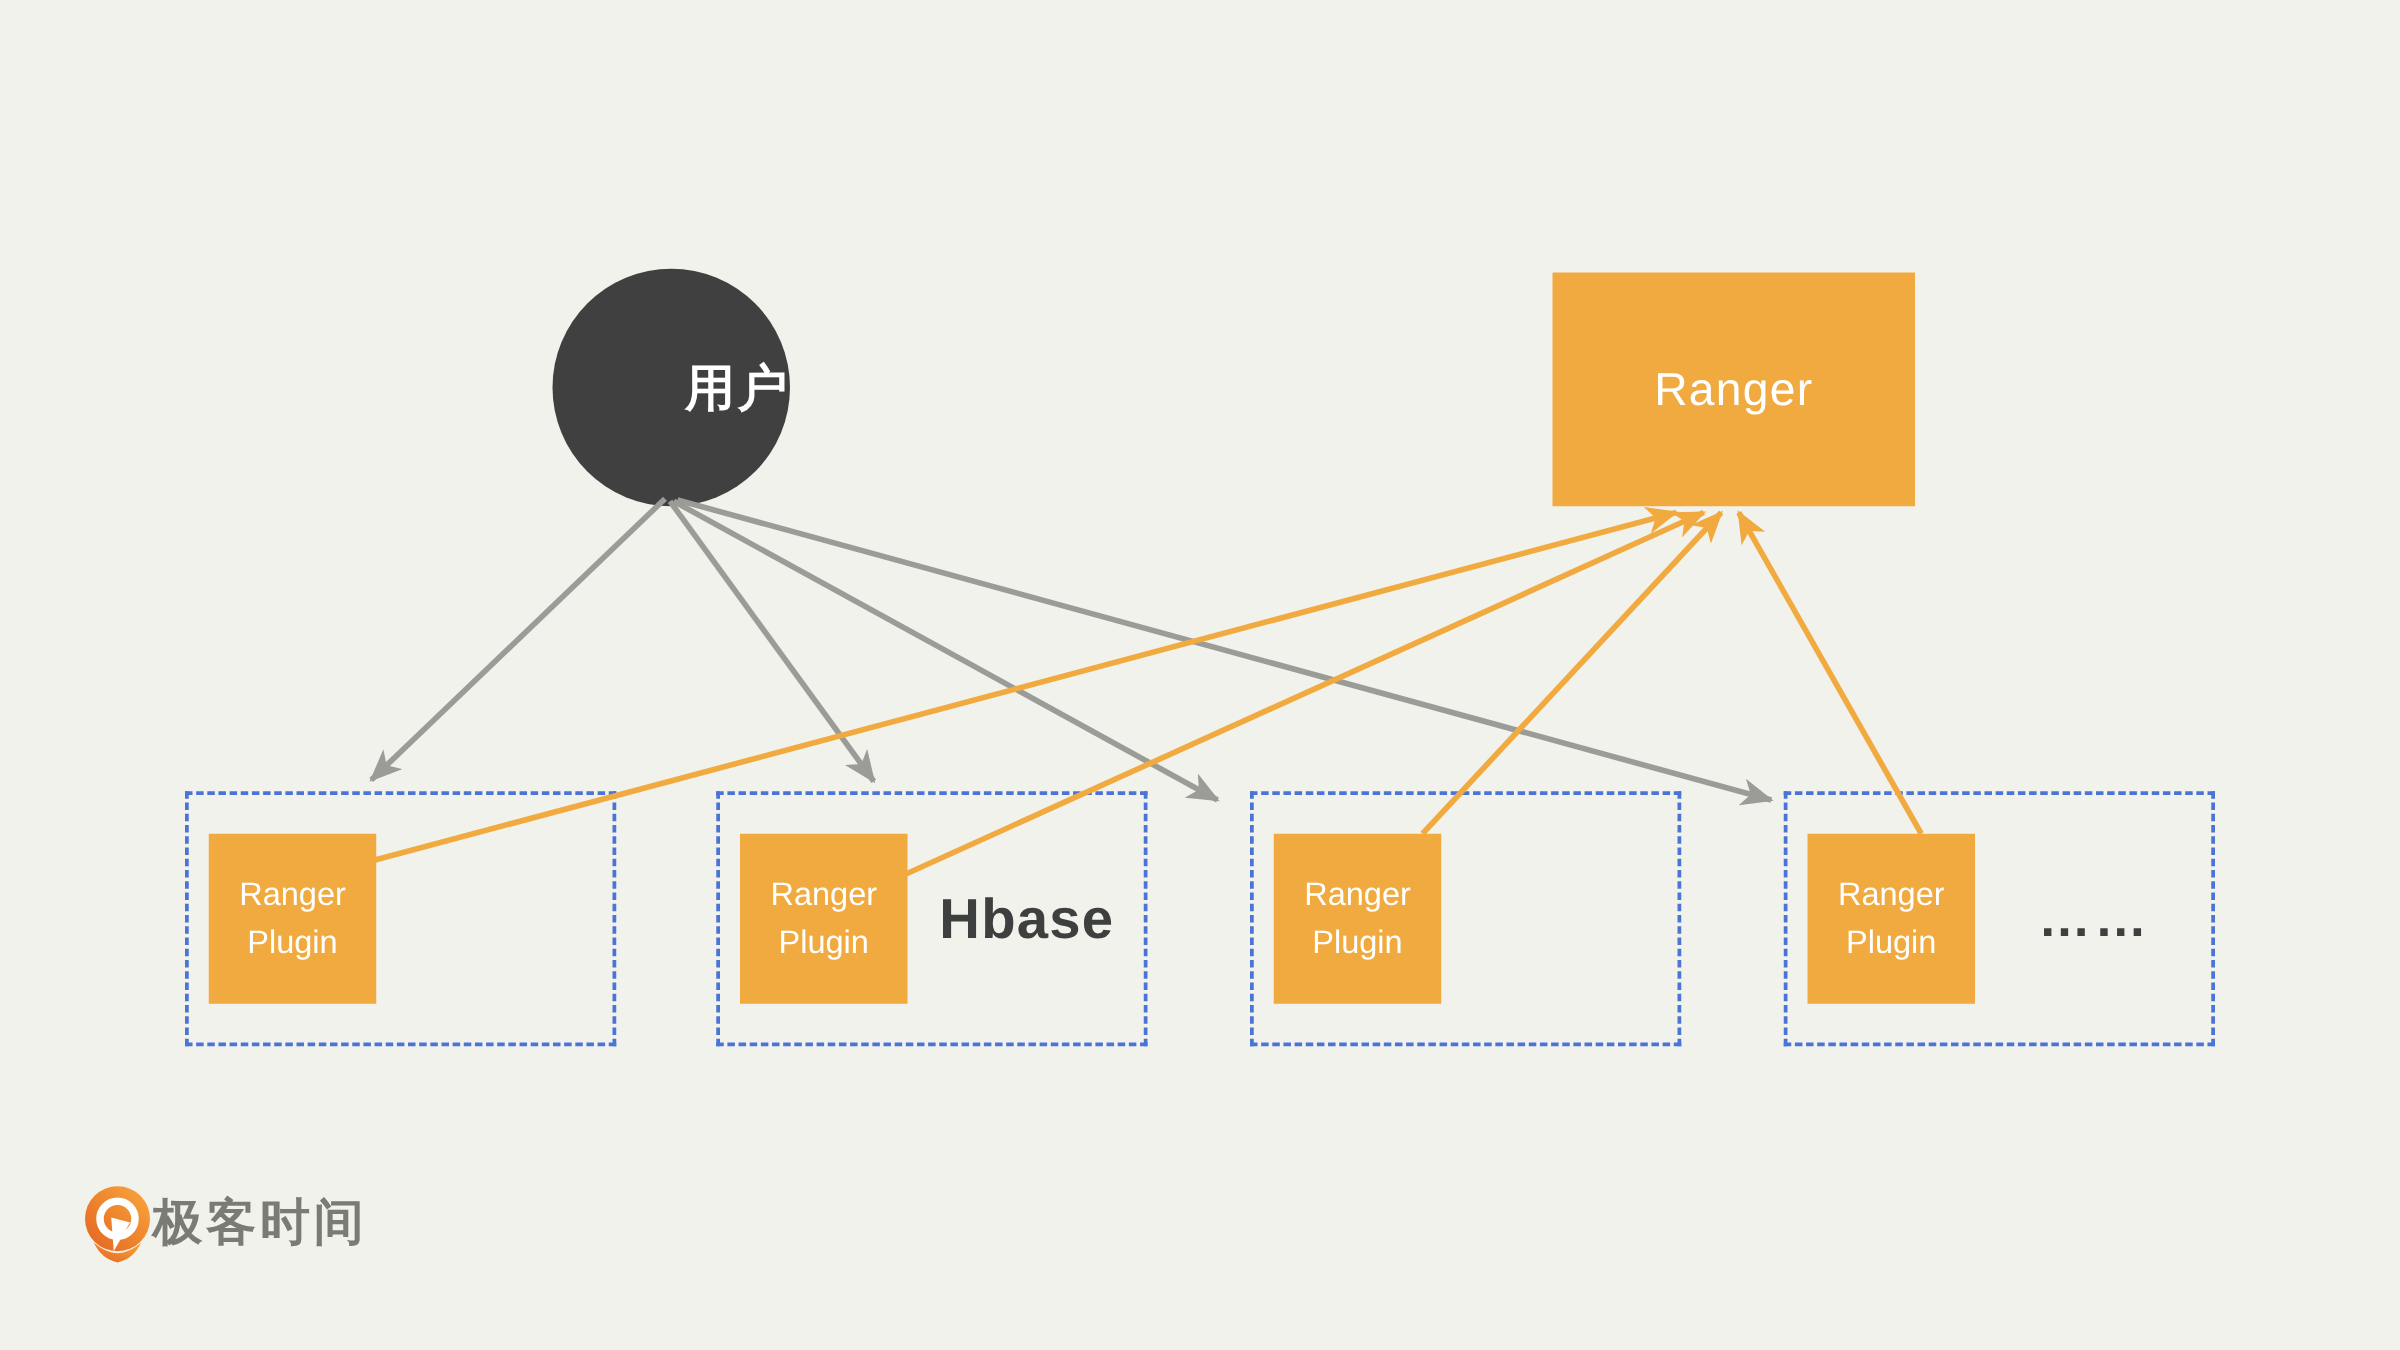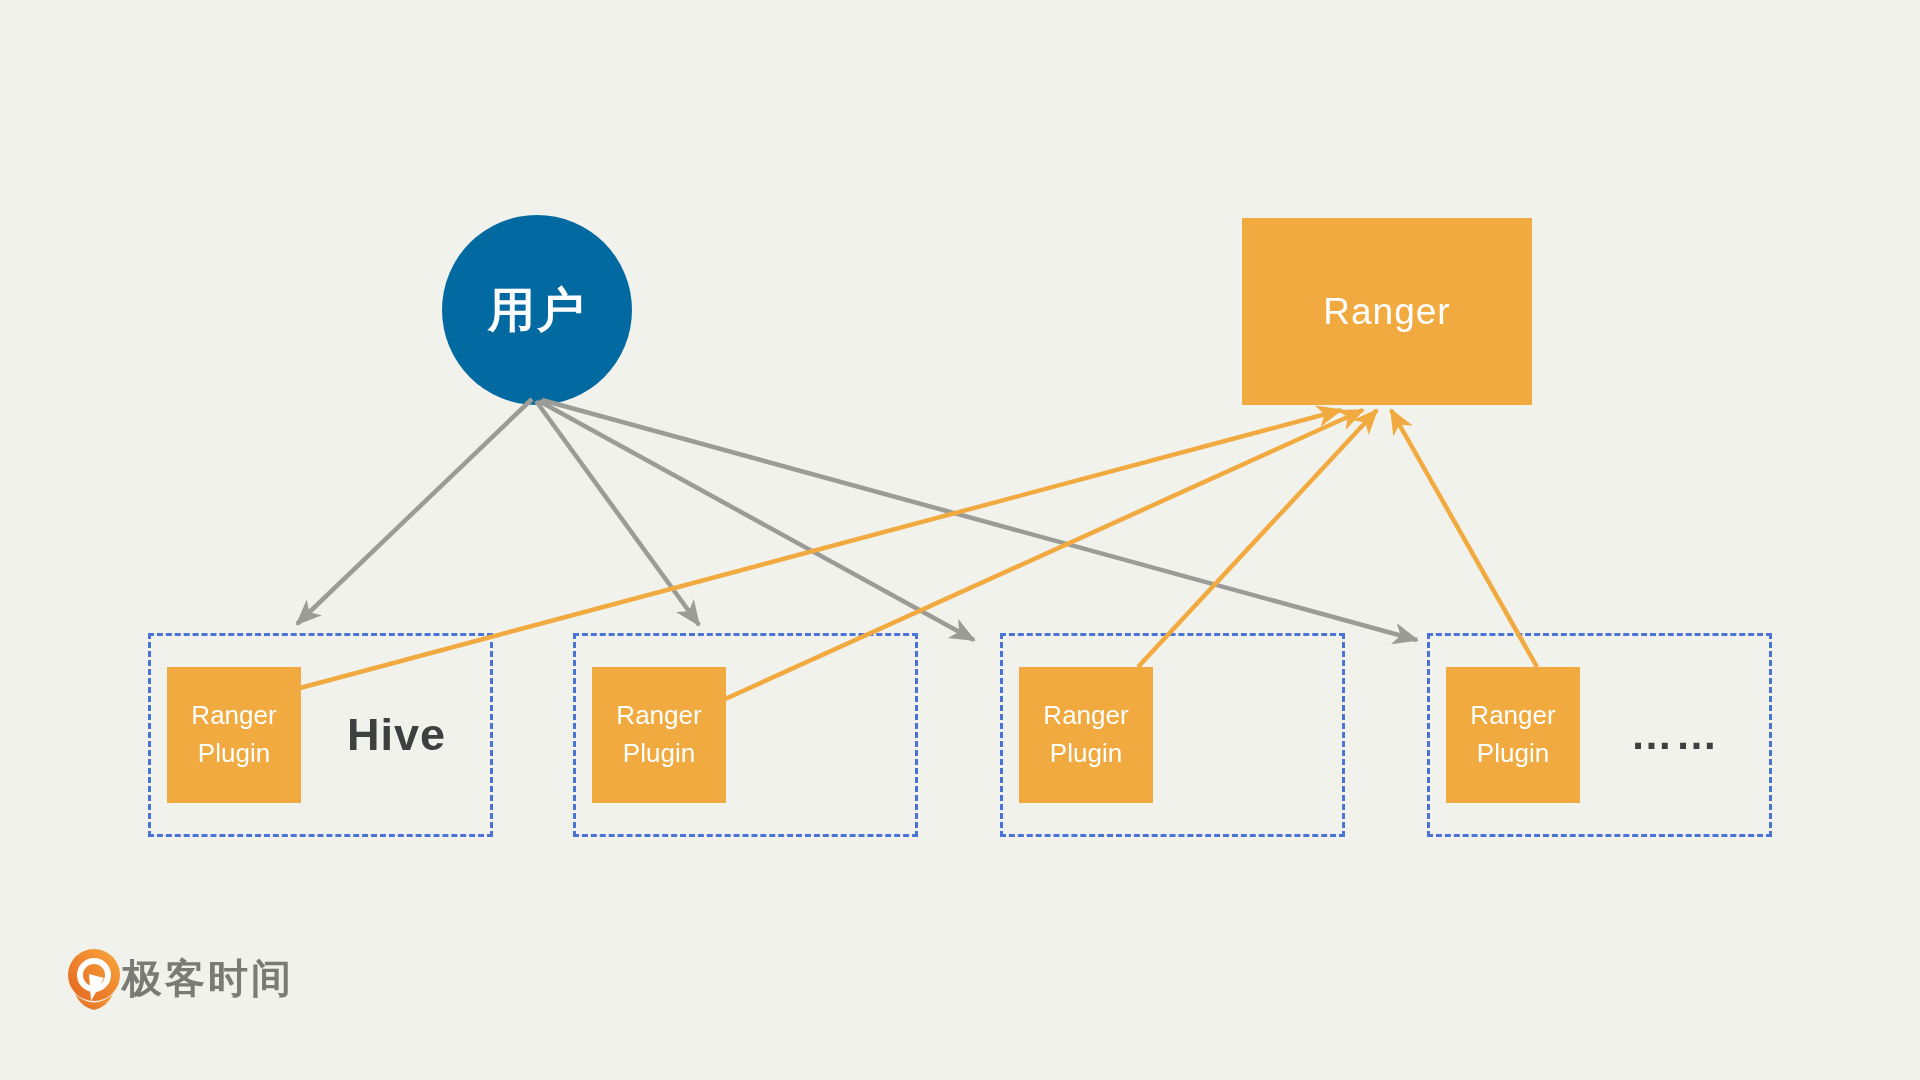--- a/index.html
+++ b/index.html
@@ -1,23 +1,23 @@
 <!DOCTYPE html>
 <html><head>
 <meta charset="utf-8">
 <style>
   html,body{margin:0;padding:0;}
   body{font-family:"Liberation Sans","DejaVu Sans",sans-serif;background:#F2F2EC;}
   .canvas{position:relative;width:1920px;height:1080px;background:#F2F2EC;overflow:hidden;}
 
   .user-circle{
     position:absolute;left:442px;top:215px;width:190px;height:190px;
-    border-radius:50%;background:#0369a1;
-    display:flex;align-items:center;justify-content:center;
-    color:#FFFFFF;font-size:47px;font-weight:700;letter-spacing:2px;
+    border-radius:50%;background:#404040;
+    display:flex;align-items:center;justify-content:flex-end;
+    color:#FFFFFF;font-size:40px;font-weight:700;letter-spacing:2px;
   }
   .ranger-box{
     position:absolute;left:1242px;top:218px;width:290px;height:187px;
     background:#F1AA3F;
     display:flex;align-items:center;justify-content:center;
     color:#FFFFFF;font-size:37px;font-weight:500;letter-spacing:1px;
   }
   .service-box{
     position:absolute;top:633px;width:345px;height:204px;
     border:3px dashed #4A74D6;box-sizing:border-box;background:transparent;
@@ -61,28 +61,28 @@
 
   <div class="ranger-box">
     <span>Ranger</span>
   </div>
 
   <div class="service-box b1">
     <div class="plugin">
       <span>Ranger</span>
       <span>Plugin</span>
     </div>
-    <div class="service-label">Hive</div>
   </div>
 
   <div class="service-box b2">
     <div class="plugin">
       <span>Ranger</span>
       <span>Plugin</span>
     </div>
+    <div class="service-label">Hbase</div>
   </div>
 
   <div class="service-box b3">
     <div class="plugin">
       <span>Ranger</span>
       <span>Plugin</span>
     </div>
   </div>
 
   <div class="service-box b4">

